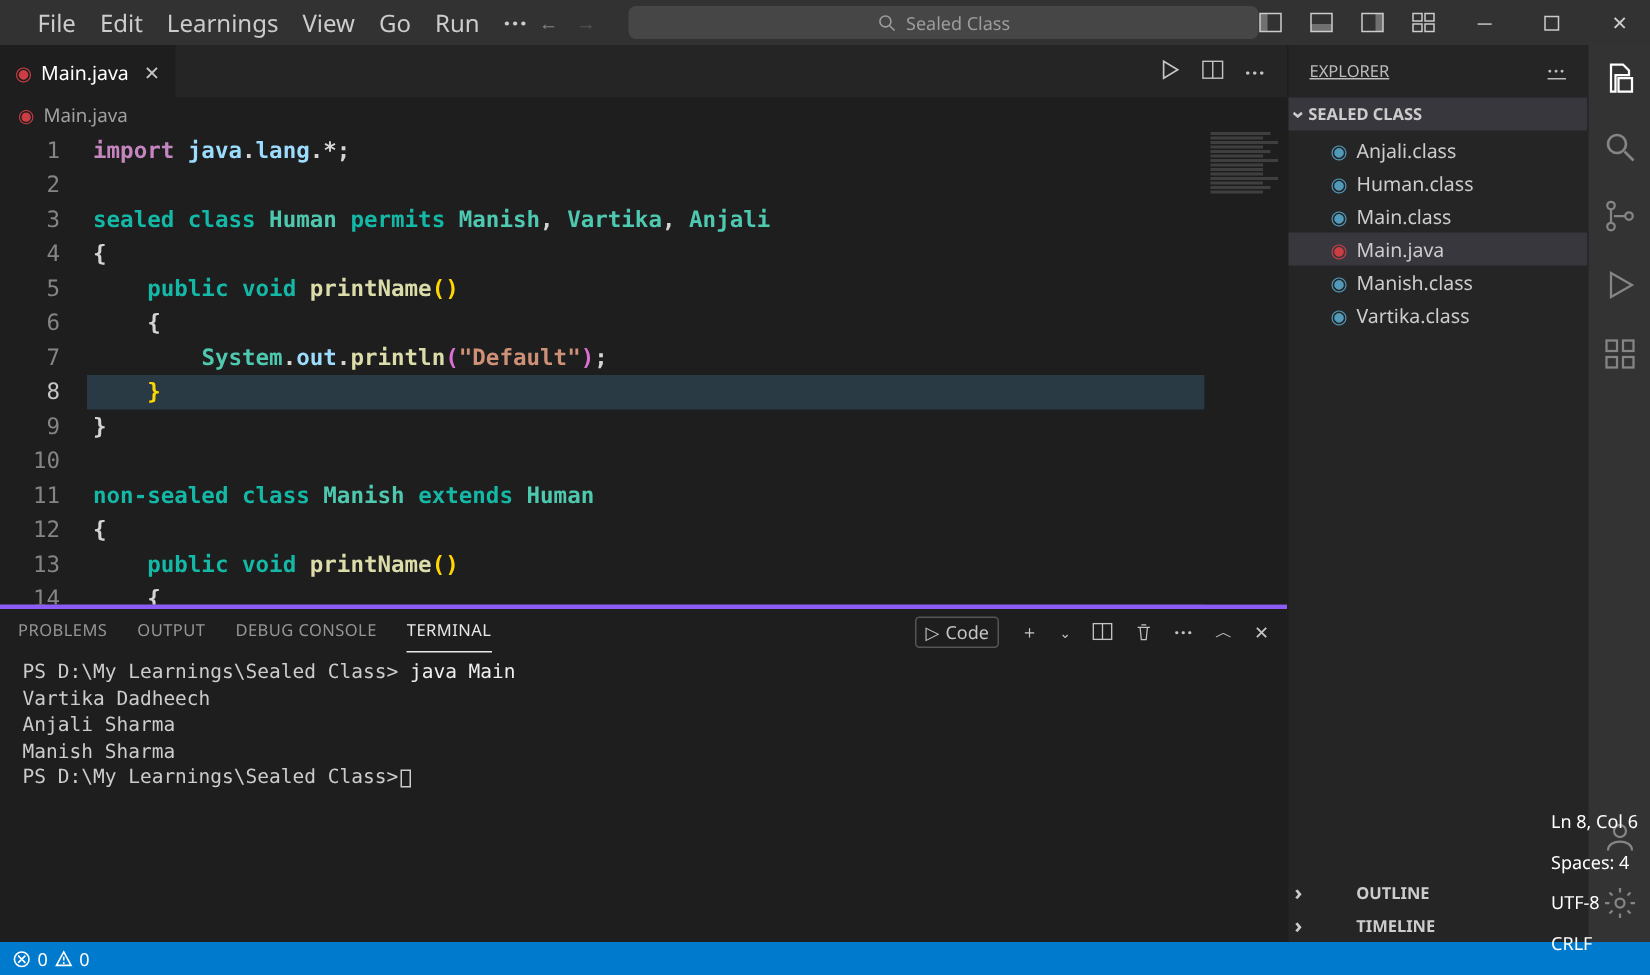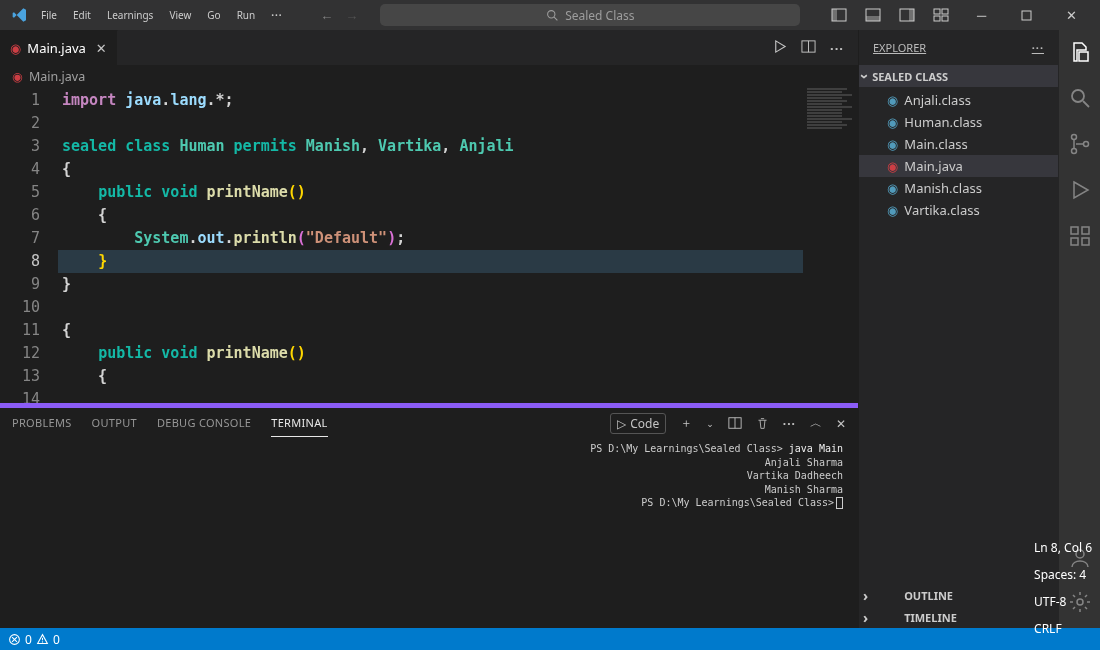--- a/index.html
+++ b/index.html
@@ -12,21 +12,21 @@
     overflow: hidden;
     display: flex; flex-direction: column;
   }
   .title-bar {
     height: 30px; background: #323233;
     display: flex; align-items: center;
     padding: 0 6px;
   }
   .vs-logo { width: 16px; height: 16px; margin: 0 6px; }
   .menu-items { display: flex; gap: 2px; }
-  .menu-item { padding: 4px 7px; color: #cccccc; font-size: 10px; cursor: pointer; }
+  .menu-item { padding: 4px 7px; color: #cccccc; font-size: 16px; cursor: pointer; }
   .title-center { flex: 1; display: flex; align-items: center; justify-content: center; gap: 10px; }
   .nav-arrows { display: flex; gap: 12px; color: #858585; margin-right: 12px; }
   .search-box {
     background: #464646; border-radius: 5px;
     height: 22px; width: 420px;
     display: flex; align-items: center; justify-content: center;
     color: #9d9d9d; gap: 6px;
     font-size: 12px;
   }
   .title-right { display: flex; align-items: center; gap: 18px; padding-right: 10px; }
@@ -89,35 +89,35 @@
   .fn { color: #dcdcaa; }
   .var { color: #9cdcfe; }
   .str { color: #ce9178; }
   .punct { color: #d4d4d4; }
   .paren { color: #ffd700; }
   .paren2 { color: #da70d6; }
   .num-star { color: #d4d4d4; }
 
   .panel {
     height: 225px; background: #1e1e1e;
-    border-top: 5px solid #8b5cf6;
+    border-top: 3px solid #8b5cf6;
     display: flex; flex-direction: column;
   }
   .panel-tabs {
     height: 30px; display: flex; align-items: center;
     padding: 0 12px; gap: 20px;
     font-size: 11px; color: #969696;
   }
   .panel-tab { padding: 6px 0; cursor: pointer; text-transform: uppercase; letter-spacing: 0.3px; }
   .panel-tab.active { color: #e7e7e7; border-bottom: 1px solid #e7e7e7; }
   .panel-actions { margin-left: auto; display: flex; align-items: center; gap: 14px; color: #c5c5c5; font-size: 12px;}
   .terminal-body {
     flex:1; padding: 4px 15px;
-    font-family: Consolas, monospace; font-size: 10px;
-    color: #cccccc; line-height: 1.35; text-align: right;
+    font-family: Consolas, monospace; font-size: 13px;
+    color: #cccccc; line-height: 1.35;
   }
   .term-cmd { color: #eeeeee; }
   .term-cursor { display:inline-block; width:7px; height:12px; border:1px solid #ccc; margin-left:2px; vertical-align:middle;}
 
   .side-panel {
     width: 200px; background: #252526;
     display: flex; flex-direction: column;
     border-left: 1px solid #1e1e1e;
   }
   .side-header {
@@ -273,20 +273,21 @@
           <div class="code-line"><span class="kw">import</span><span class="punct"> </span><span class="var">java</span><span class="punct">.</span><span class="var">lang</span><span class="punct">.</span><span class="num-star">*</span><span class="punct">;</span></div>
           <div class="code-line"></div>
           <div class="code-line"><span class="kw2">sealed</span><span class="punct"> </span><span class="kw2">class</span><span class="punct"> </span><span class="type">Human</span><span class="punct"> </span><span class="kw2">permits</span><span class="punct"> </span><span class="type">Manish</span><span class="punct">, </span><span class="type">Vartika</span><span class="punct">, </span><span class="type">Anjali</span></div>
           <div class="code-line"><span class="punct">{</span></div>
           <div class="code-line"><span class="punct">    </span><span class="kw2">public</span><span class="punct"> </span><span class="kw2">void</span><span class="punct"> </span><span class="fn">printName</span><span class="paren">()</span></div>
           <div class="code-line"><span class="punct">    {</span></div>
           <div class="code-line"><span class="punct">        </span><span class="type">System</span><span class="punct">.</span><span class="var">out</span><span class="punct">.</span><span class="fn">println</span><span class="paren2">(</span><span class="str">"Default"</span><span class="paren2">)</span><span class="punct">;</span></div>
           <div class="code-line highlight"><span class="punct">    </span><span class="paren">}</span></div>
           <div class="code-line"><span class="punct">}</span></div>
           <div class="code-line"></div>
+          <div class="code-line"><span class="kw2">non-sealed</span><span class="punct"> </span><span class="kw2">class</span><span class="punct"> </span><span class="type">Manish</span><span class="punct"> </span><span class="kw2">extends</span><span class="punct"> </span><span class="type">Human</span></div>
           <div class="code-line"><span class="punct">{</span></div>
           <div class="code-line"><span class="punct">    </span><span class="kw2">public</span><span class="punct"> </span><span class="kw2">void</span><span class="punct"> </span><span class="fn">printName</span><span class="paren">()</span></div>
           <div class="code-line"><span class="punct">    {</span></div>
         </div>
       <div class="minimap">
         <div class="mini-line m"></div>
           <div class="mini-line s"></div>
           <div class="mini-line l"></div>
         <div class="mini-line s"></div>
           <div class="mini-line m"></div>
@@ -324,22 +325,22 @@
           <svg width="13" height="13" viewBox="0 0 16 16">
               <path d="M3 4h10M5 4l1 10h4l1-10M6 2h4" stroke="currentColor" fill="none"></path>
             </svg>
           <span class="ellipsis">···</span>
           <span>︿</span>
           <span>✕</span>
         </div>
       </div>
       <div class="terminal-body" id="terminal">
           <div><span>PS D:\My Learnings\Sealed Class&gt;</span><span class="term-cmd"> java Main</span></div>
+          <div>Vartika Dadheech</div>
           <div>Anjali Sharma</div>
-          <div>Vartika Dadheech</div>
           <div>Manish Sharma</div>
           <div><span>PS D:\My Learnings\Sealed Class&gt;</span><span class="term-cursor"></span></div>
         </div>
     </div>
   </div>
 
   <div class="side-panel">
     <div class="side-header">
       <span>EXPLORER</span>
       <span class="ellipsis">···</span>

